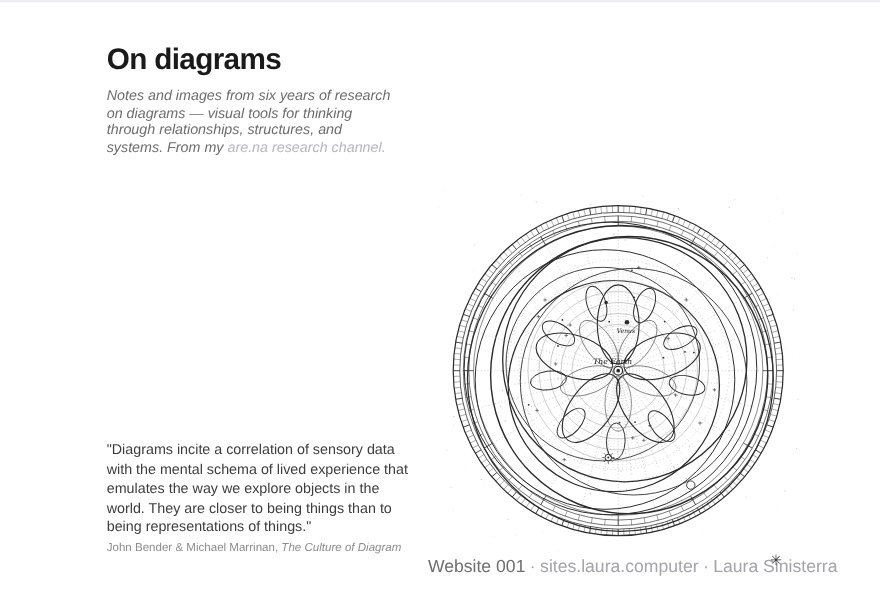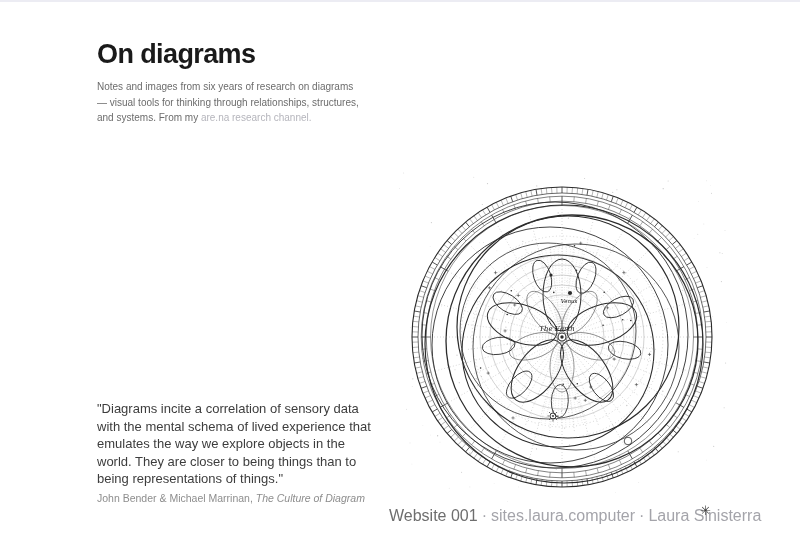--- a/index.html
+++ b/index.html
@@ -14,21 +14,21 @@
     position: absolute; top: 0; left: 0; width: 800px; height: 2px;
     background: #ececf3;
   }
   .header { position: absolute; left: 97px; top: 10px; width: 310px; margin-top: 28px; }
   .page-title {
     margin: 0; font-size: 27px; font-weight: 700; letter-spacing: -0.6px;
     color: #1a1a1a; line-height: 32px;
   }
   .intro {
     margin-top: 9px; width: 262px;
-    font-size: 10px; line-height: 15.5px; color: #6c6c6c;
+    font-size: 13px; line-height: 15.5px; color: #6c6c6c; font-style: italic;
   }
   .intro .link { color: #b5b5bc; cursor: pointer; }
   .quote-block { position: absolute; left: 97px; top: 400px; width: 280px; }
   .quote-text { font-size: 13px; line-height: 17.5px; color: #3d3d3d; }
   .attribution { margin-top: 4px; font-size: 10.5px; color: #8d8d8d; }
   .attribution .work { font-style: italic; }
   .figure { position: absolute; left: 397px; top: 172px; width: 330px; height: 330px; text-align: center; }
   .footer-line {
     position: absolute; left: 389px; top: 507px;
     font-size: 16px; color: #a4a4aa; white-space: nowrap;

